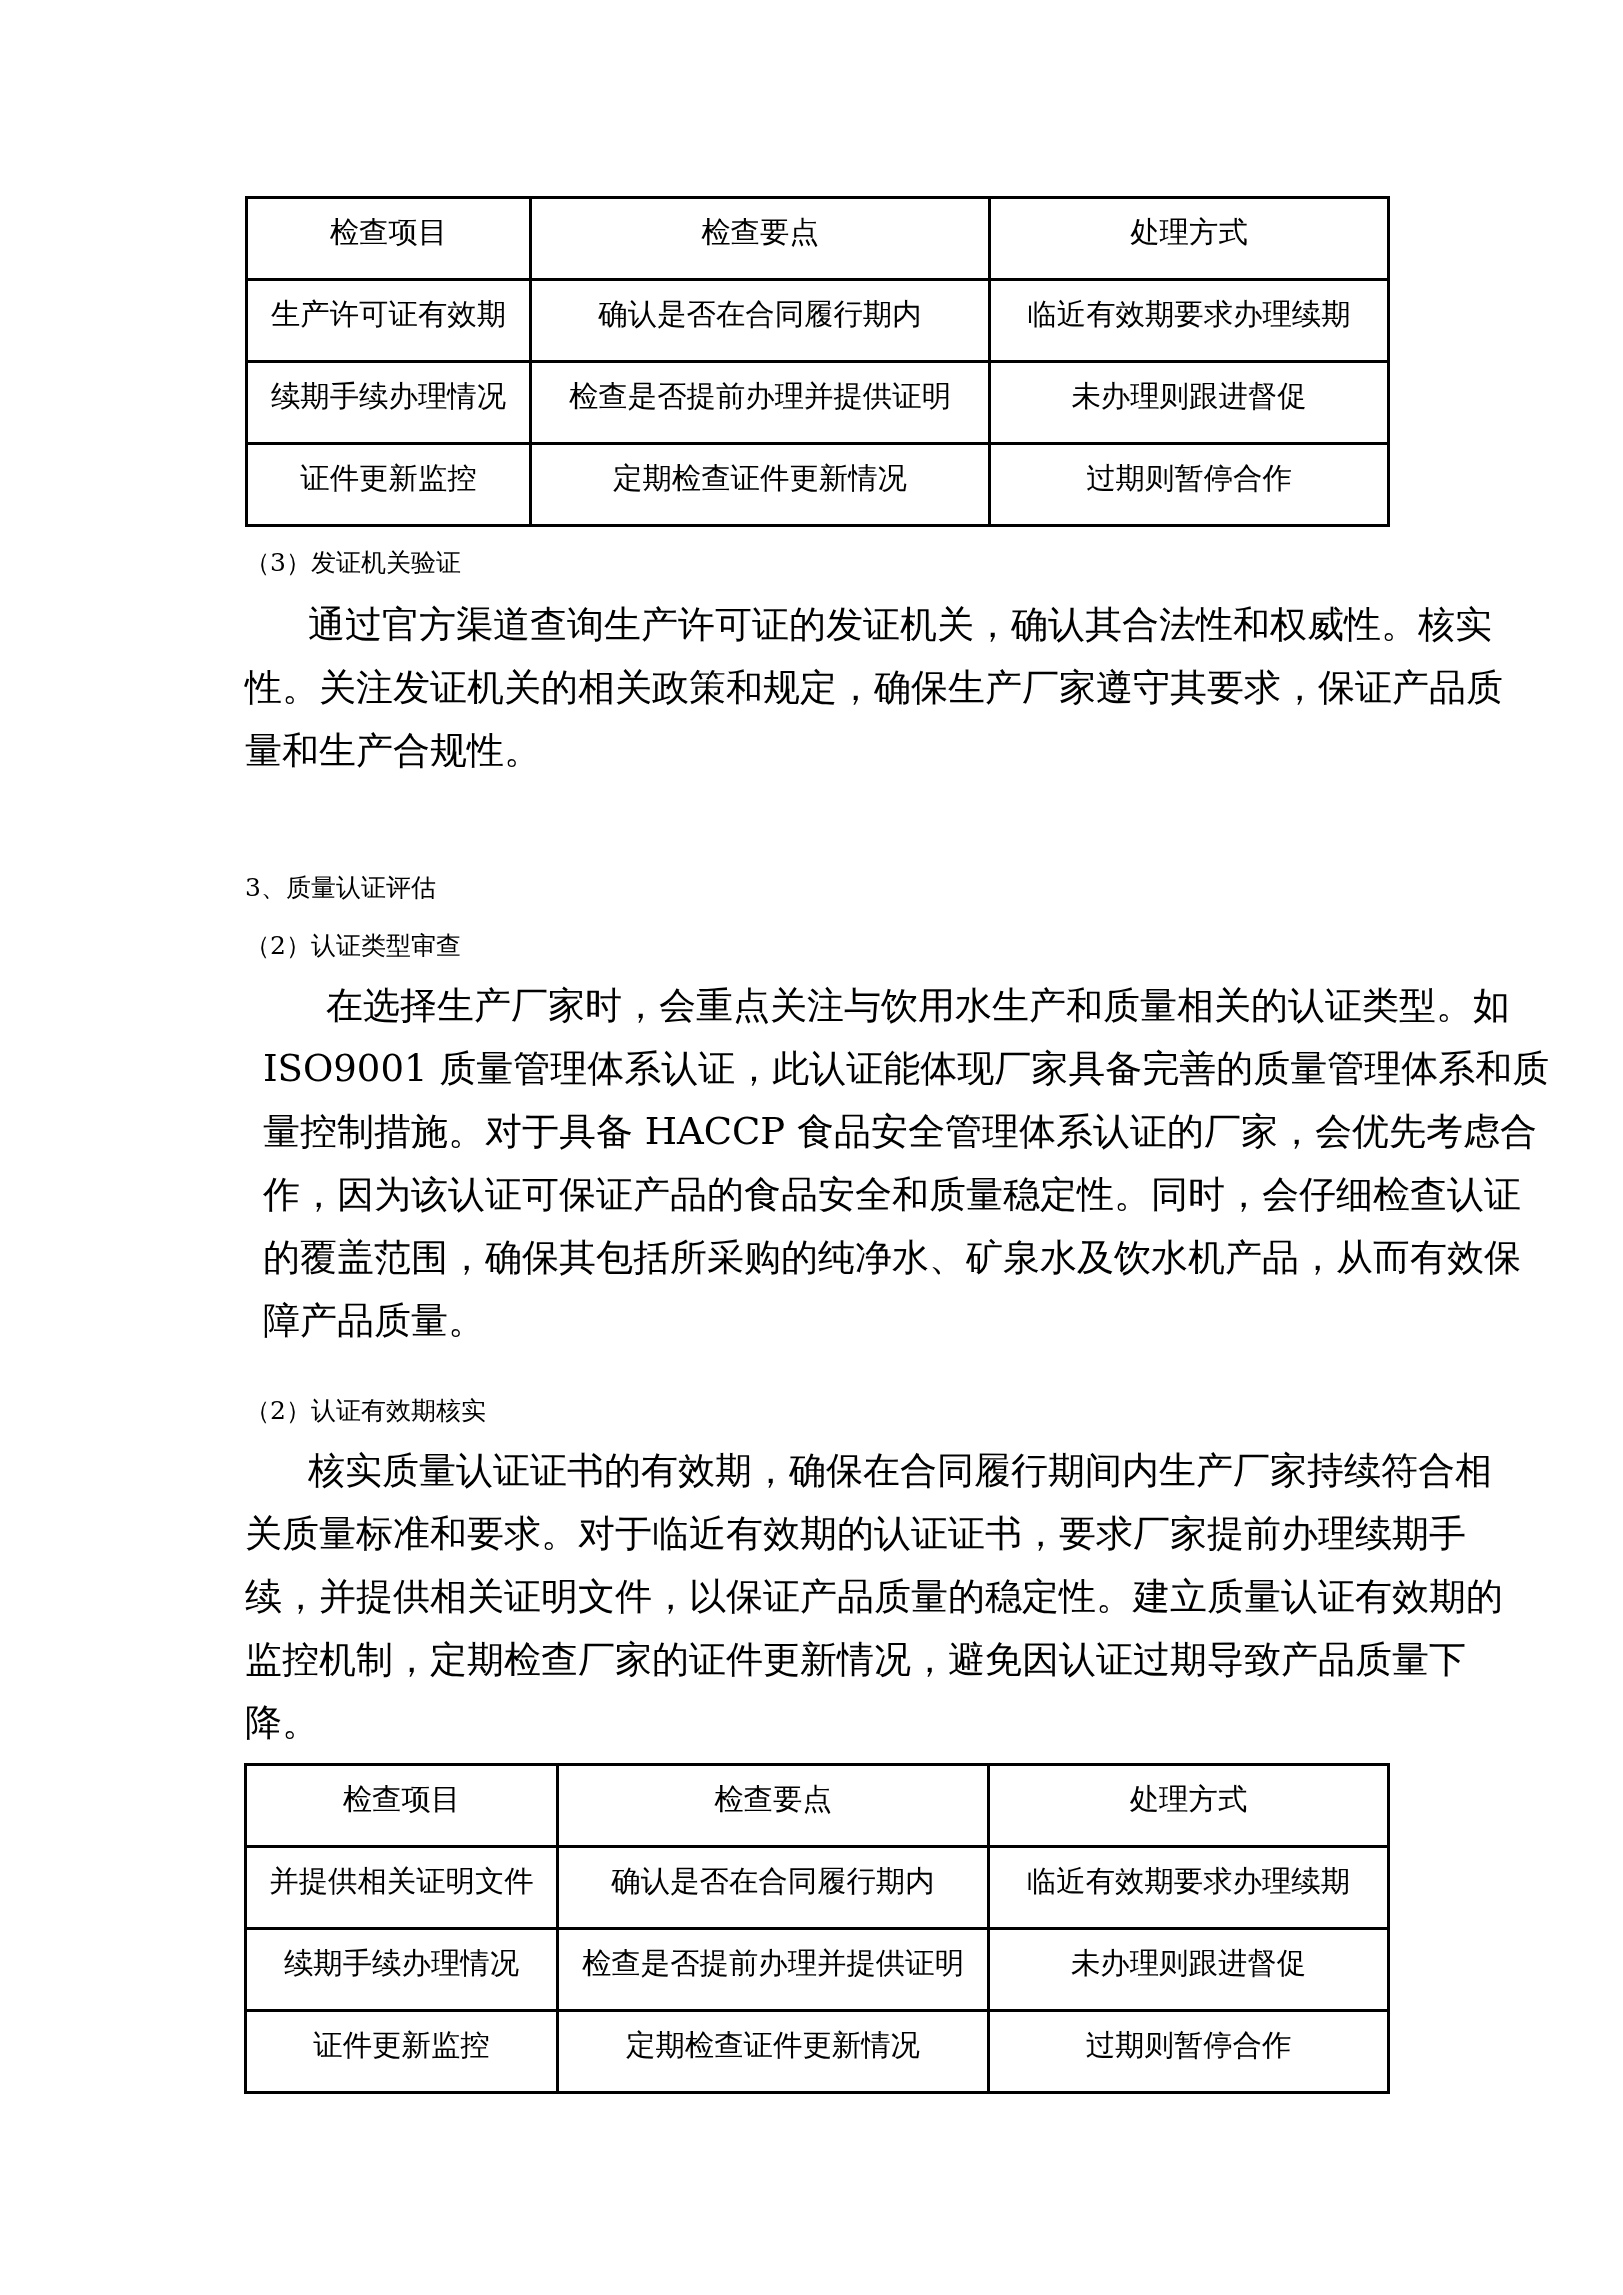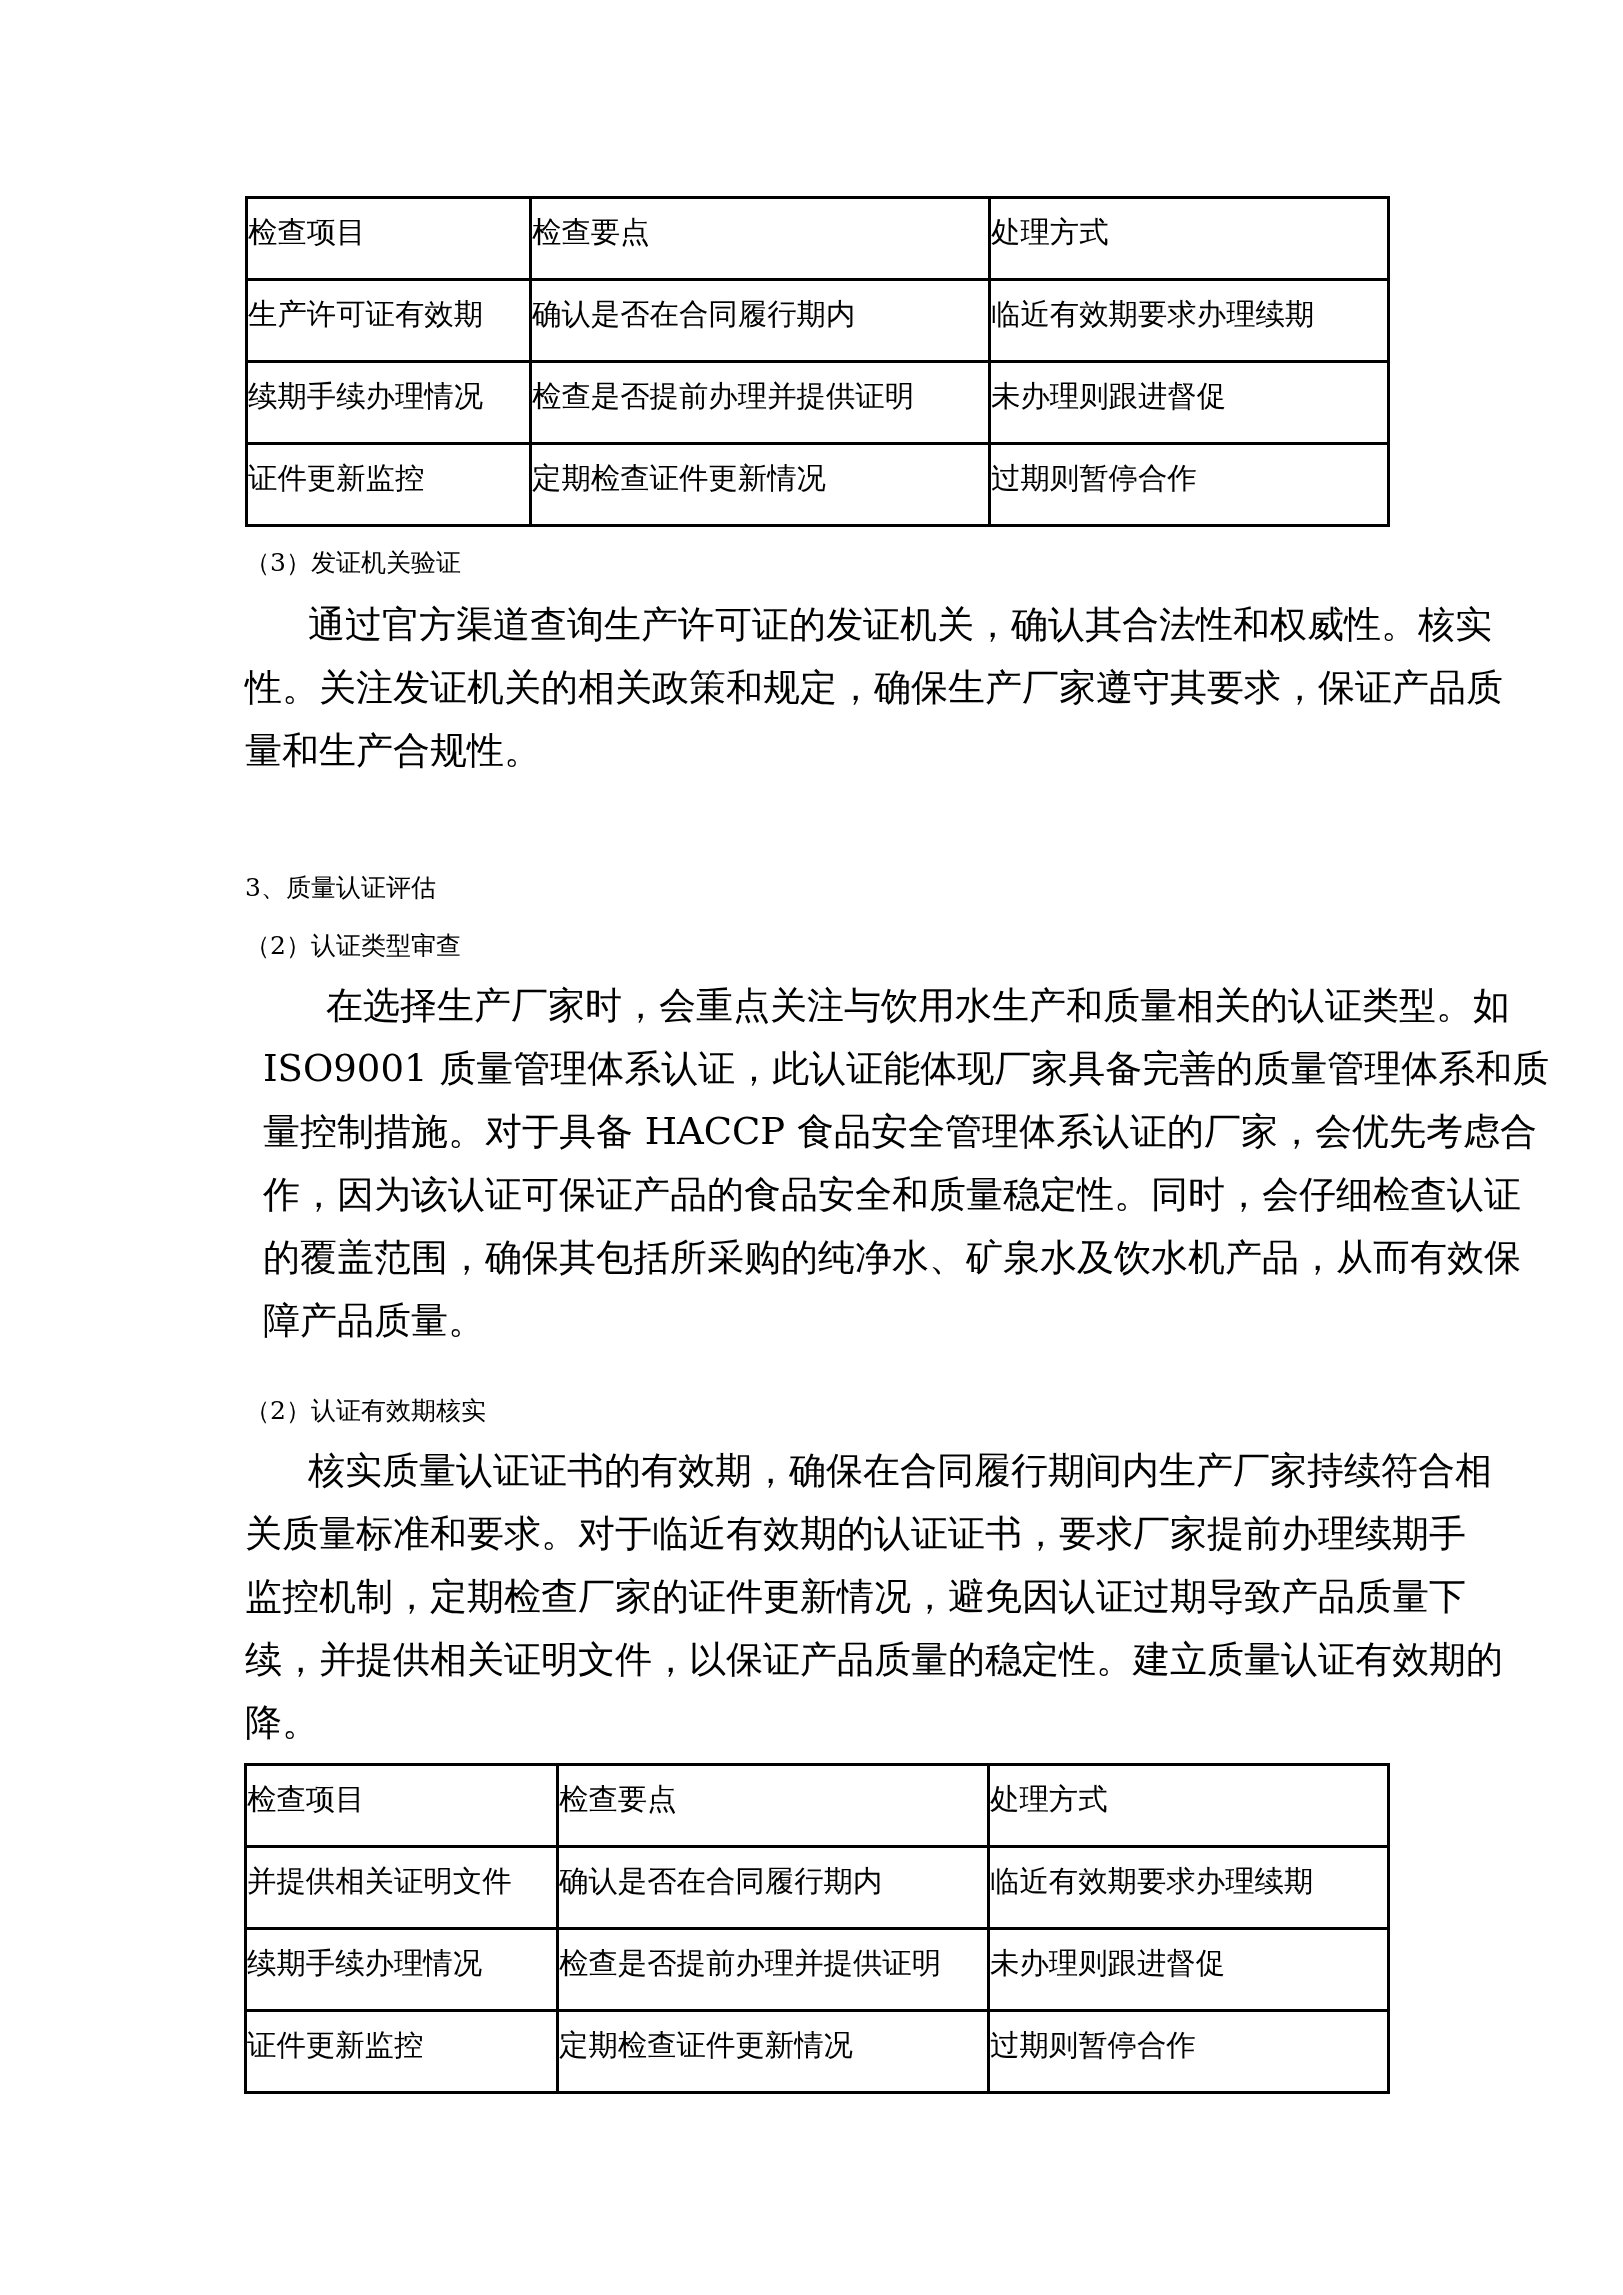--- a/index.html
+++ b/index.html
@@ -1,20 +1,20 @@
 <!DOCTYPE html>
 <html style="font-size:10.5px"><head>
 <meta charset="utf-8">
 <style>
   html, body { margin: 0; padding: 0; background: #ffffff; }
   body { width: 1623px; height: 2295px; position: relative; overflow: hidden;
          font-family: "DejaVu Serif", "Liberation Serif", serif; color: #000; }
   .page { position: absolute; left: 0; top: 0; width: 1623px; height: 2295px; }
   table.grid { position: absolute; border-collapse: collapse; table-layout: fixed; }
-  table.grid td { border: 3.3px solid #000; vertical-align: top;
+  table.grid td { border: 3.3px solid #000; text-align: center; vertical-align: top;
                   font-size: 29.4px; line-height: 31px; padding: 17.7px 0 0 0; white-space: nowrap;
                   overflow: hidden; box-sizing: border-box; }
   .t1 { left: 245px; top: 196px; width: 1143px; }
   .t2 { left: 244px; top: 1763px; width: 1143px; }
   .t1 tr, .t2 tr { height: 82px; }
   .line { position: absolute; font-size: 25px; line-height: 33px; white-space: nowrap; }
   .para { position: absolute; left: 245px; width: 1143px; font-size: 37px; line-height: 63px;
           text-align: justify; }
   .para .row { display: block; height: 63px; white-space: nowrap; text-align-last: justify; }
   .para .row.last { text-align-last: left; }
@@ -70,22 +70,22 @@
     <span class="row">量控制措施。对于具备 HACCP 食品安全管理体系认证的厂家，会优先考虑合</span>
     <span class="row">作，因为该认证可保证产品的食品安全和质量稳定性。同时，会仔细检查认证</span>
     <span class="row">的覆盖范围，确保其包括所采购的纯净水、矿泉水及饮水机产品，从而有效保</span>
     <span class="row last">障产品质量。</span>
   </div>
 
   <div class="line" style="left:245px; top:1394px;">（2）认证有效期核实</div>
   <div class="para" style="top:1439px;">
     <span class="row indent">核实质量认证证书的有效期，确保在合同履行期间内生产厂家持续符合相</span>
     <span class="row">关质量标准和要求。对于临近有效期的认证证书，要求厂家提前办理续期手</span>
+    <span class="row">续，并提供相关证明文件，以保证产品质量的稳定性。建立质量认证有效期的</span>
     <span class="row">监控机制，定期检查厂家的证件更新情况，避免因认证过期导致产品质量下</span>
-    <span class="row">续，并提供相关证明文件，以保证产品质量的稳定性。建立质量认证有效期的</span>
     <span class="row last">降。</span>
   </div>
 
   <table class="grid t2">
     <colgroup>
         <col style="width:312px">
         <col style="width:431px">
         <col style="width:400px">
       </colgroup>
     <tbody>

